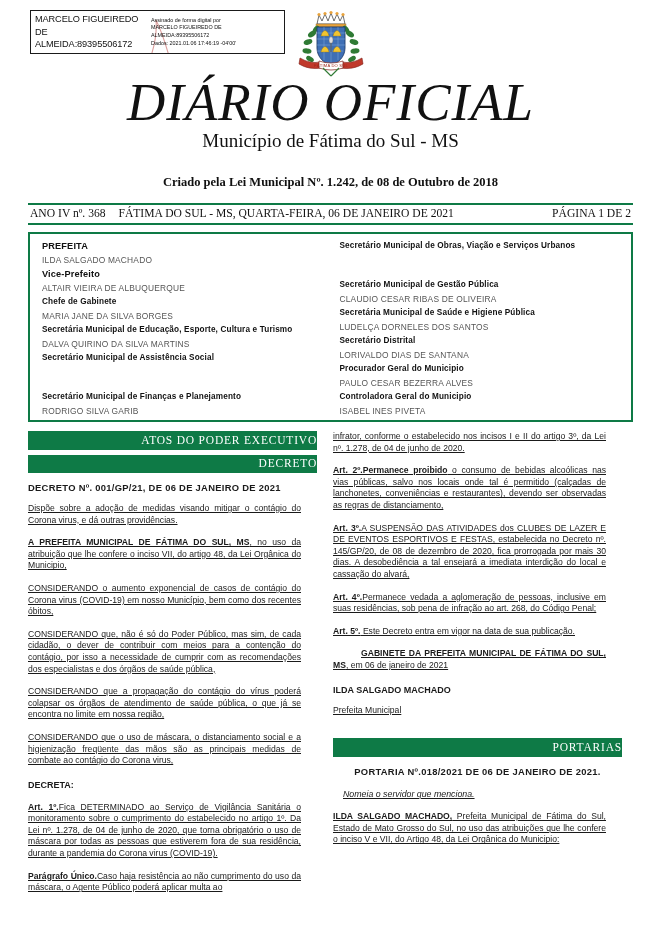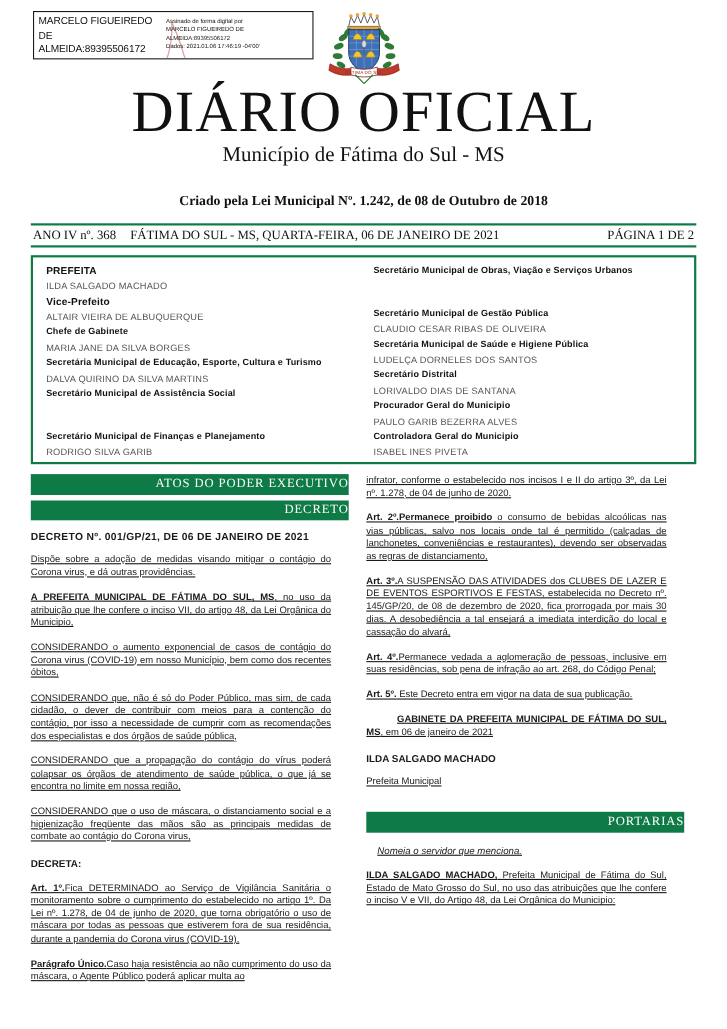--- a/index.html
+++ b/index.html
@@ -85,20 +85,21 @@
     margin-top: 14px;
   }
   .do-title {
     font-family: "Liberation Serif", serif;
     font-size: 53px;
     line-height: 52px;
     letter-spacing: 1px;
     font-weight: 400;
     color: #111;
     margin: 0;
+    font-style: italic;
   }
   .do-sub {
     font-family: "Liberation Serif", serif;
     font-size: 19px;
     line-height: 24px;
     color: #111;
     margin: 1px 0 0 0;
     font-weight: 400;
   }
   .do-law {
@@ -335,21 +336,21 @@
       <div class="off-role">Secretário Municipal de Obras, Viação e Serviços Urbanos</div>
       <div class="off-name blank"></div>
       <div class="off-gap"></div>
       <div class="off-role">Secretário Municipal de Gestão Pública</div>
       <div class="off-name">CLAUDIO CESAR RIBAS DE OLIVEIRA</div>
       <div class="off-role">Secretária Municipal de Saúde e Higiene Pública</div>
       <div class="off-name">LUDELÇA DORNELES DOS SANTOS</div>
       <div class="off-role">Secretário Distrital</div>
       <div class="off-name">LORIVALDO DIAS DE SANTANA</div>
       <div class="off-role">Procurador Geral do Municipio</div>
-      <div class="off-name">PAULO GARIB BEZERRA ALVES</div>
+      <div class="off-name">PAULO CESAR BEZERRA ALVES</div>
       <div class="off-role">Controladora Geral do Municipio</div>
       <div class="off-name">ISABEL INES PIVETA</div>
     </div>
   </div>
 
   <div class="cols">
 
     <div class="col">
       <div class="greenbar">ATOS DO PODER EXECUTIVO</div>
       <div class="greenbar">DECRETO</div>
@@ -383,20 +384,21 @@
 
       <p class="body"><b>Art. 5º.</b><span> Este Decreto entra em vigor na data de sua publicação.</span></p>
 
       <p class="body indent"><b>GABINETE DA PREFEITA MUNICIPAL DE FÁTIMA DO SUL, MS</b><span>, em 06 de janeiro de 2021</span></p>
 
       <div class="strong-line">ILDA SALGADO MACHADO</div>
       <p class="body tight nojust">Prefeita Municipal</p>
 
       <div class="greenbar spaced">PORTARIAS</div>
 
+      <div class="h-decree center">PORTARIA Nº.018/2021 DE 06 DE JANEIRO DE 2021.</div>
 
       <p class="body ital nojust" style="padding-left:10px;">Nomeia o servidor que menciona.</p>
 
       <p class="body"><b>ILDA SALGADO MACHADO,</b><span> Prefeita Municipal de Fátima do Sul, Estado de Mato Grosso do Sul, no uso das atribuições que lhe confere o inciso V e VII, do Artigo 48, da Lei Orgânica do Municipio:</span></p>
     </div>
 
   </div>
 </div>
 
 </body></html>

